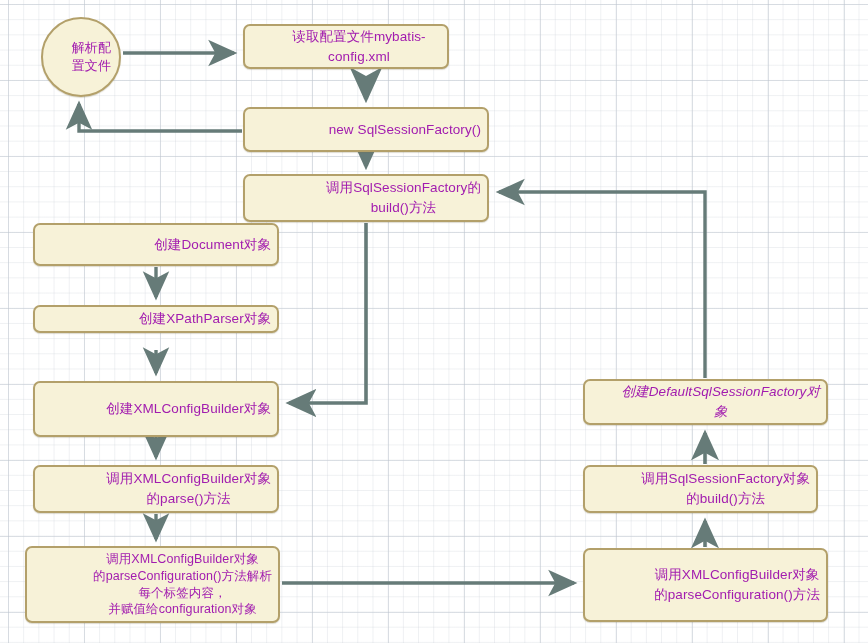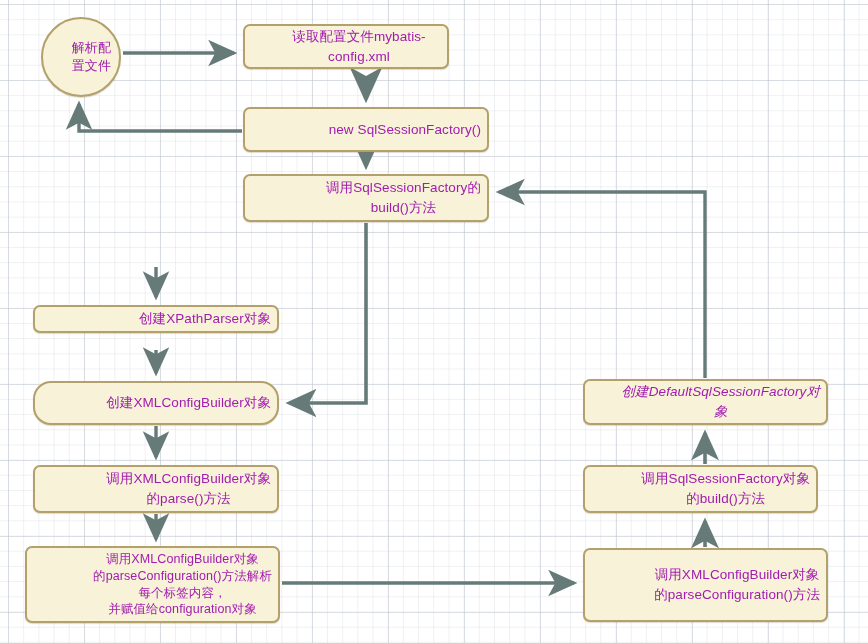--- a/index.html
+++ b/index.html
@@ -142,26 +142,29 @@
 
   <div class="node" style="left:243px; top:174px; width:246px; height:48px;">
     <span class="label">调用SqlSessionFactory的
 build()方法</span>
   </div>
 
   <div class="node" style="left:243px; top:107px; width:246px; height:45px;">
     <span class="label">new SqlSessionFactory()</span>
   </div>
 
+  <div class="node" style="left:33px; top:223px; width:246px; height:43px;">
+    <span class="label">创建Document对象</span>
+  </div>
 
   <div class="node" style="left:33px; top:305px; width:246px; height:28px;">
     <span class="label">创建XPathParser对象</span>
   </div>
 
-  <div class="node" style="left:33px; top:381px; width:246px; height:44px;border-radius:18px;">
+  <div class="node" style="left:33px; top:381px; width:246px; height:56px;">
     <span class="label">创建XMLConfigBuilder对象</span>
   </div>
 
   <div class="node" style="left:33px; top:465px; width:246px; height:48px;">
     <span class="label">调用XMLConfigBuilder对象
 的parse()方法</span>
   </div>
 
   <div class="node" style="left:25px; top:546px; width:255px; height:77px; font-size:12.5px; line-height:1.35;">
     <span class="label">调用XMLConfigBuilder对象

